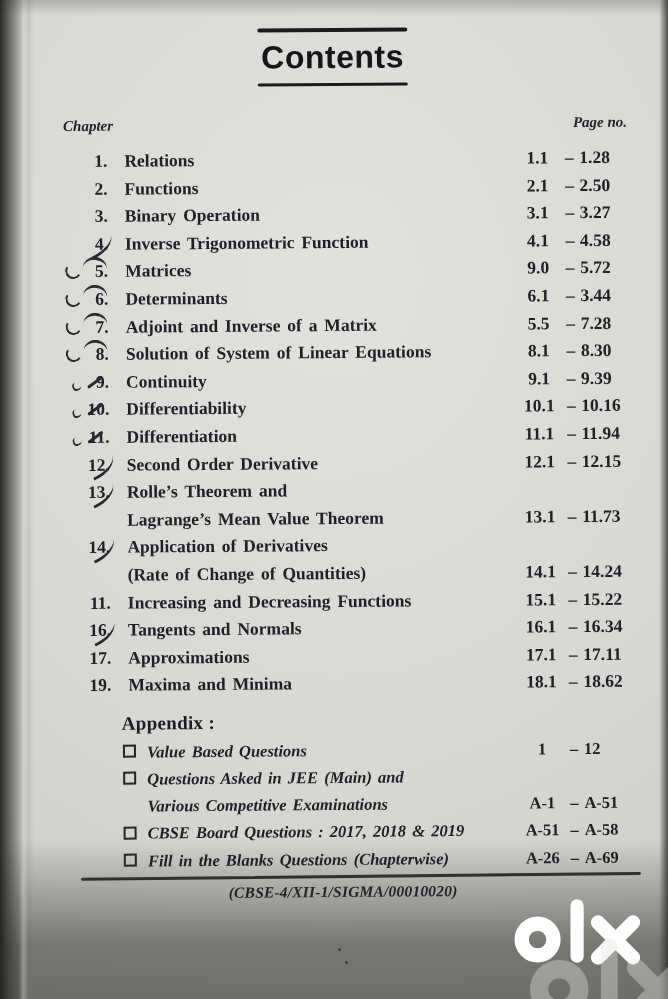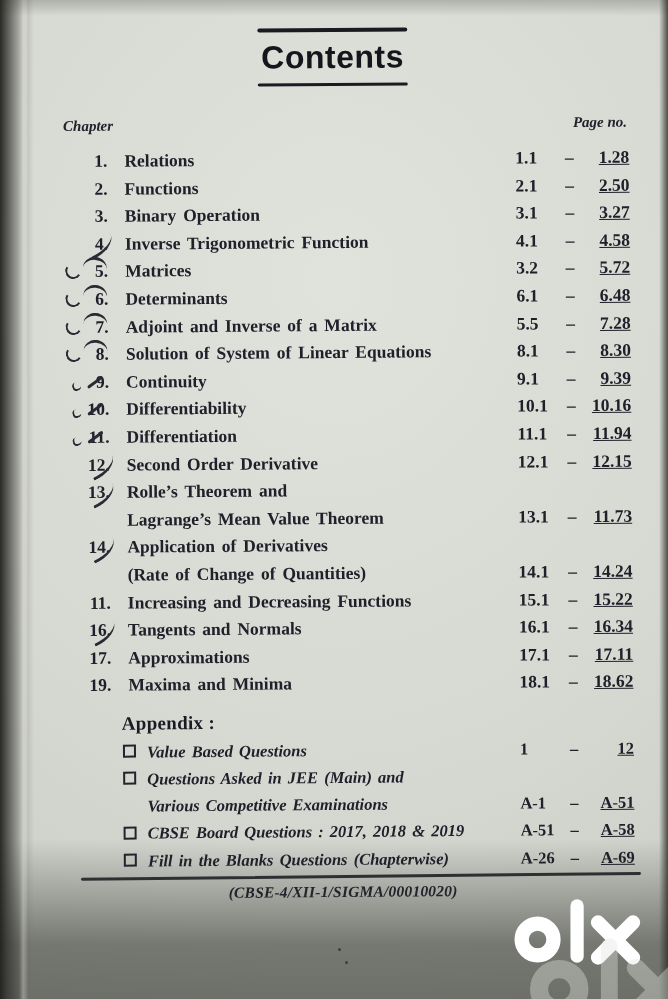--- a/index.html
+++ b/index.html
@@ -35,23 +35,23 @@
   .toc{position:absolute;left:62px;right:36px;top:112px;font-weight:700;font-size:17.5px;}
   .toc-head{
     display:flex;justify-content:space-between;align-items:baseline;
     font-style:italic;font-size:15px;line-height:24px;margin-bottom:10px;
     padding:0 2px 0 4px;color:#22222c;
   }
   .toc-row{display:flex;line-height:27.6px;white-space:nowrap;}
   .num{flex:none;width:48px;text-align:right;position:relative;}
   .ctitle{flex:1;margin-left:17px;word-spacing:2.5px;overflow:hidden;}
   .pages{flex:none;display:flex;margin-left:auto;}
-  .p1{width:44px;text-align:left;}
+  .p1{width:44px;text-align:center;}
   .pd{width:20px;text-align:center;}
-  .p2{width:50px;text-align:right;text-decoration:underline;}
+  .p2{width:50px;text-align:left;}
 
   
   .num[data-mark="curl"]::before{
     content:"";position:absolute;right:27px;top:5px;width:12px;height:12px;
     border:2.5px solid var(--pen-mark);border-top-color:transparent;border-right-color:transparent;
     border-radius:50%;transform:rotate(-12deg);
   }
   .num[data-mark="curl"]::after{
     content:"";position:absolute;right:1px;top:-1px;width:24px;height:10px;
     border-top:3px solid var(--pen-mark);border-radius:100% 100% 0 0 / 180% 180% 0 0;
@@ -154,33 +154,33 @@
               <span class="p1">4.1</span>
               <span class="pd">–</span>
               <span class="p2">4.58</span>
             </span>
           </div>
 
           <div class="toc-row">
             <span class="num" data-mark="curl">5.</span>
             <span class="ctitle">Matrices</span>
             <span class="pages">
-              <span class="p1">3.2</span>
+              <span class="p1">9.0</span>
               <span class="pd">–</span>
               <span class="p2">5.72</span>
             </span>
           </div>
 
           <div class="toc-row">
             <span class="num" data-mark="curl">6.</span>
             <span class="ctitle">Determinants</span>
             <span class="pages">
               <span class="p1">6.1</span>
               <span class="pd">–</span>
-              <span class="p2">6.48</span>
+              <span class="p2">3.44</span>
             </span>
           </div>
 
           <div class="toc-row">
             <span class="num" data-mark="curl">7.</span>
             <span class="ctitle">Adjoint and Inverse of a Matrix</span>
             <span class="pages">
               <span class="p1">5.5</span>
               <span class="pd">–</span>
               <span class="p2">7.28</span>

